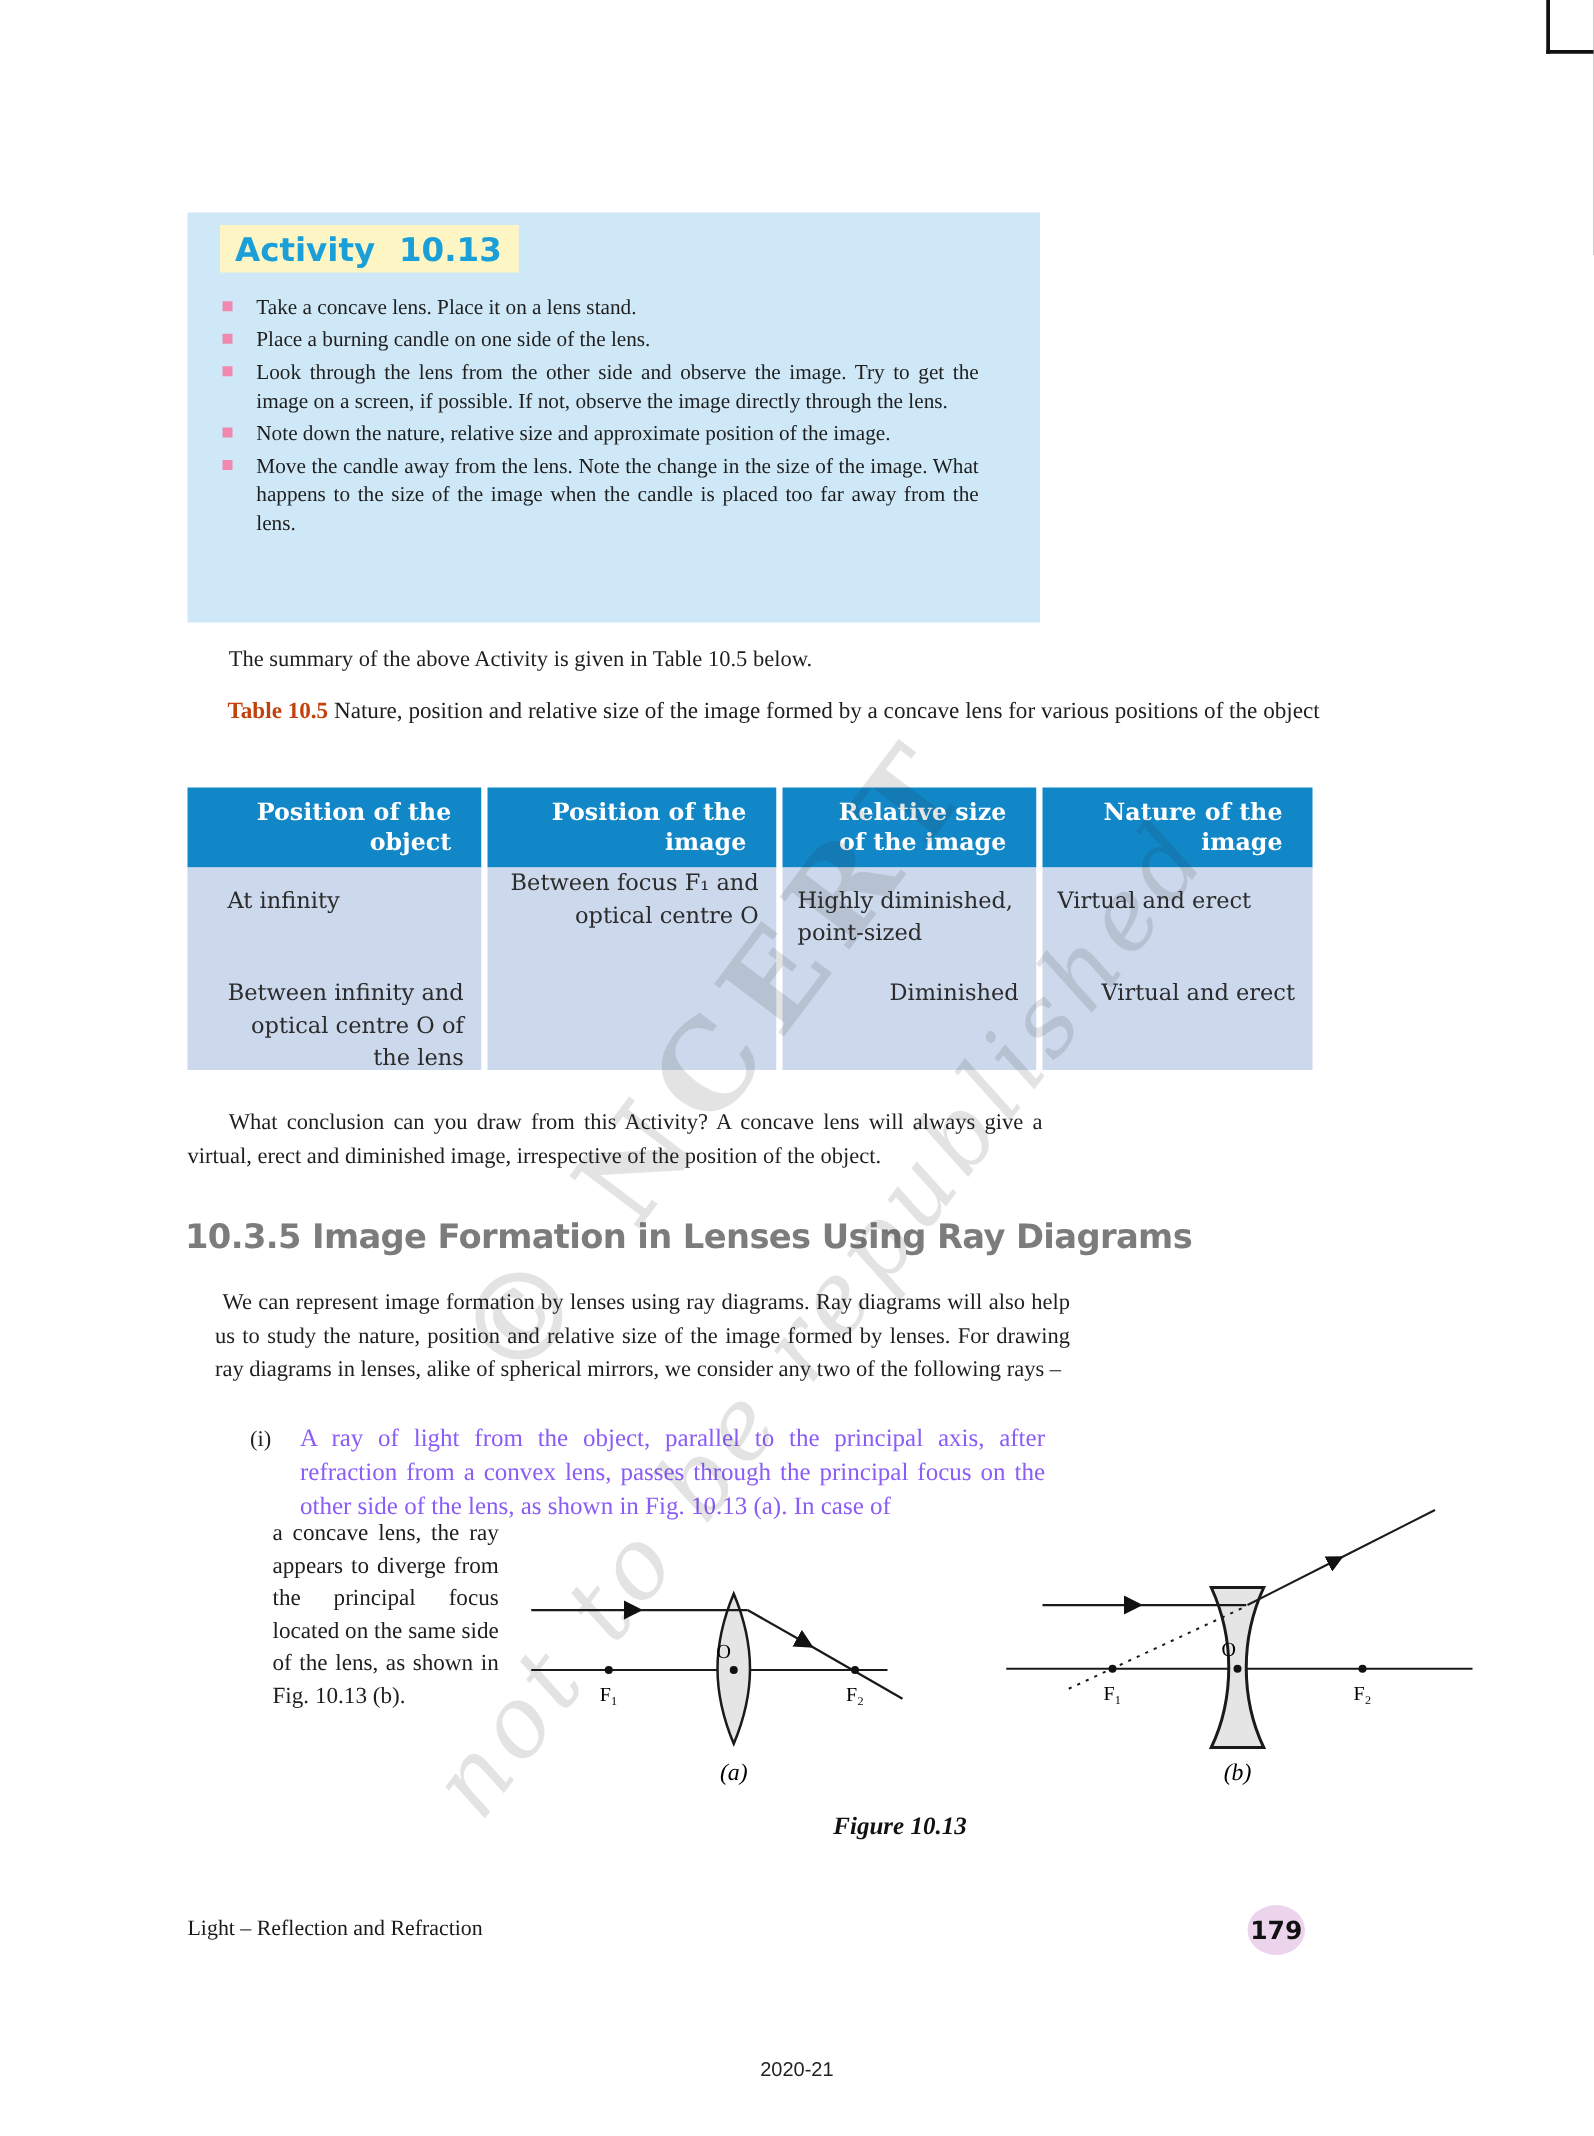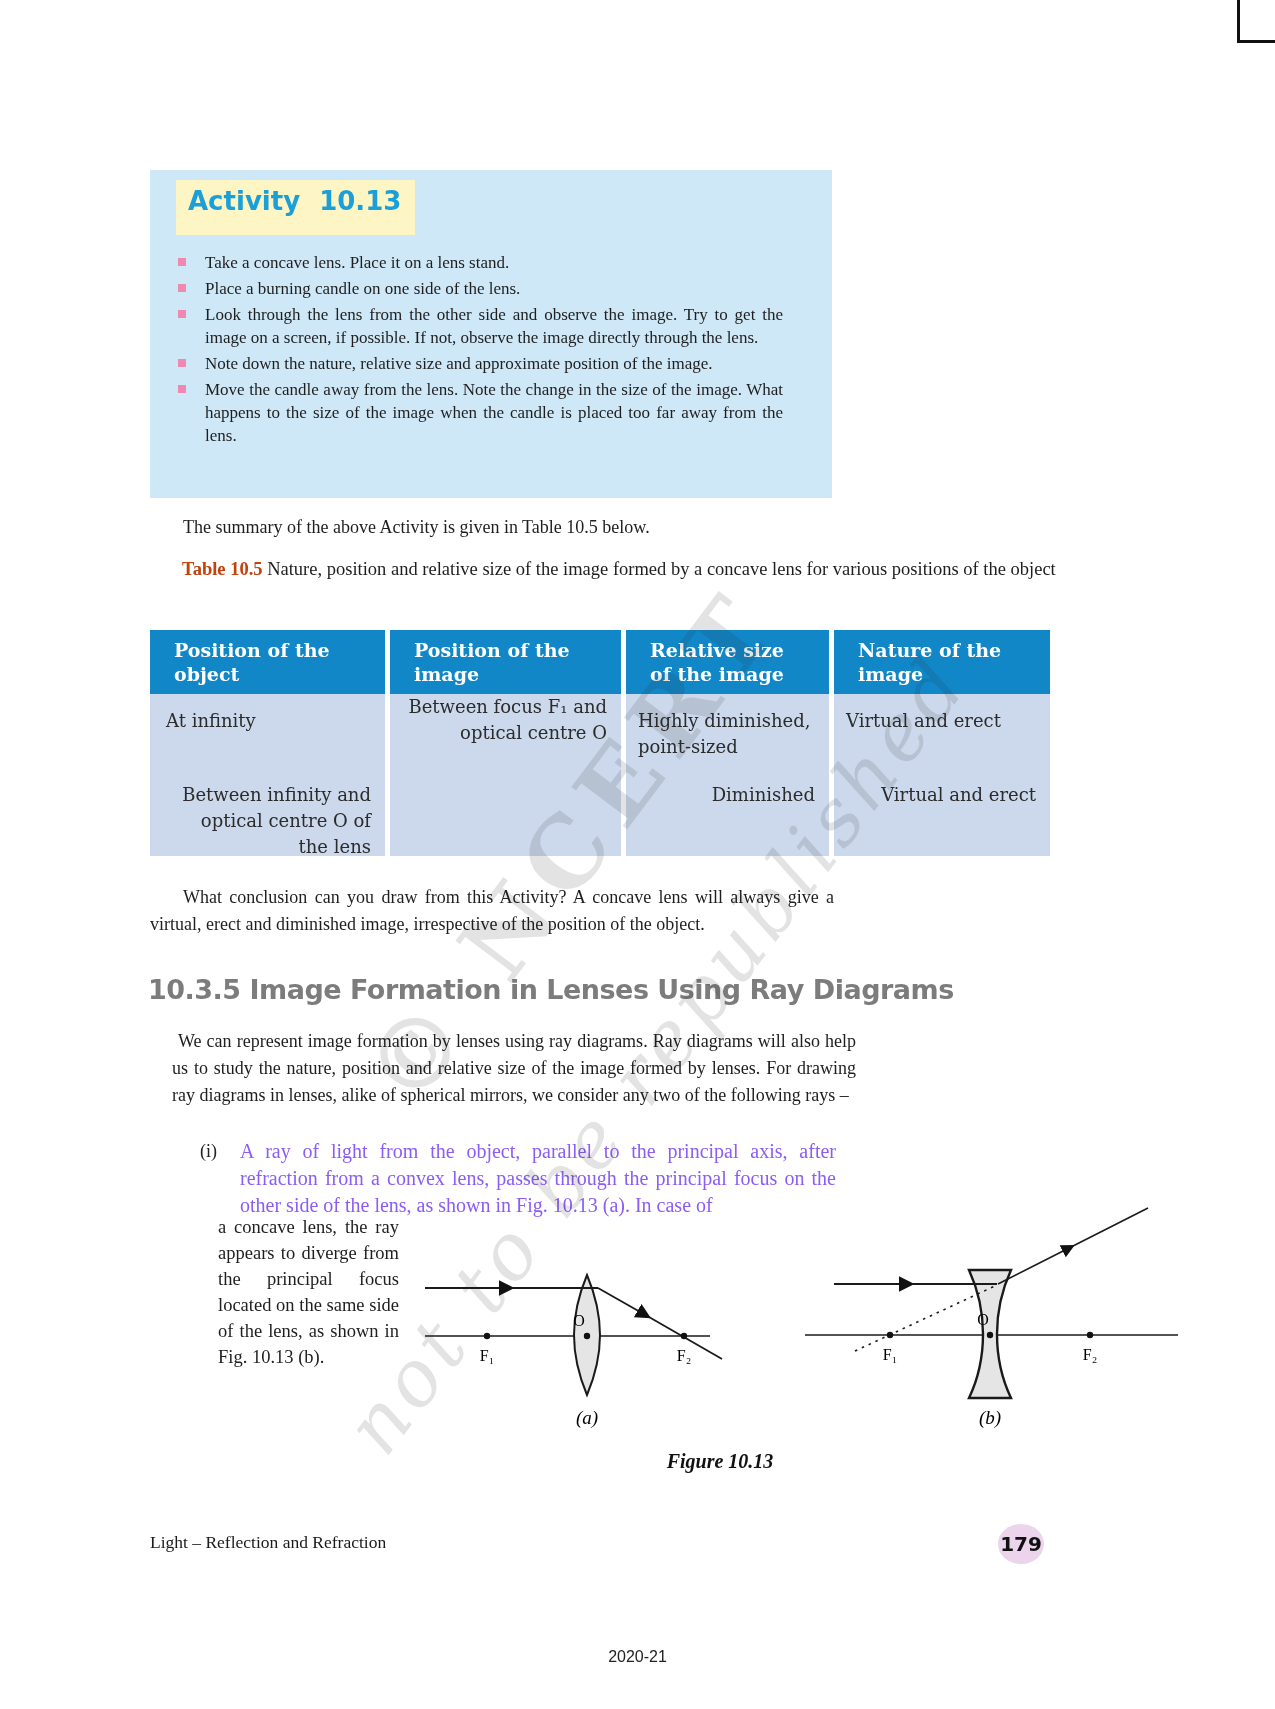--- a/index.html
+++ b/index.html
@@ -16,21 +16,21 @@
     font-family:"DejaVu Serif",serif; white-space:nowrap;}
   .wm1{left:265px; top:790px; font-size:96px; font-weight:bold; letter-spacing:14px;
     transform:rotate(-53deg); transform-origin:center;}
   .wm2{left:170px; top:1010px; font-size:78px; font-style:italic; letter-spacing:6px;
     transform:rotate(-53deg); transform-origin:center;}
   
   .activity-box{position:absolute; left:150px; top:170px; width:682px; height:328px;
     background:#cfe8f7; box-sizing:border-box; padding:10px 22px 0 28px;}
   .activity-title{display:inline-block; background:#fdf6c4; color:#1b9fd8;
     font-family:"DejaVu Sans","Liberation Sans",sans-serif; font-weight:bold;
-    font-size:26px; padding:6px 14px 19px 12px; margin-left:-2px; word-spacing:10px;}
+    font-size:26px; padding:6px 14px 2px 12px; margin-left:-2px; word-spacing:10px;}
   .activity-list{margin:16px 0 0 0; padding:0; list-style:none; width:605px;}
   .activity-list li{position:relative; padding-left:27px; margin:0 0 3px 0;
     font-size:17px; line-height:23px; text-align:justify; color:#1e1e1e;}
   .activity-list li .sq{position:absolute; left:0; top:7px; width:8px; height:8px;
     background:#f089b0;}
   
   .para{position:absolute; left:150px; width:684px; font-size:18px; line-height:27px;
     text-align:justify; color:#1e1e1e;}
   .p-summary{top:514px; text-indent:33px; text-align:left; width:700px;}
   .p-conclusion{top:884px; text-indent:33px;}
@@ -40,29 +40,29 @@
     font-size:27px; letter-spacing:-0.5px; color:#7c7c7c;}
   
   .tbl-caption{position:absolute; left:150px; top:556px; width:905px;
     font-size:18.5px; line-height:26px; color:#1e1e1e;
     padding-left:118px; text-indent:-118px;}
   .tbl-caption b{color:#c2410c;margin-left:32px;}
   .lens-table{position:absolute; left:150px; top:630px; width:900px;
     display:grid; grid-template-columns:235px 231px 203px 216px; column-gap:5px;}
   .col{display:flex; flex-direction:column;}
   .th{background:#1187c8; color:#ffffff; font-weight:bold; font-size:19px;
-    line-height:24px; text-align:left; height:64px; display:flex;
+    line-height:24px; text-align:right; height:64px; display:flex;
     align-items:center; justify-content:center; padding:0 24px; box-sizing:border-box;
     font-family:"DejaVu Serif",serif;}
   .tbody{background:#ccd9ec; height:162px; box-sizing:border-box;
     font-family:"DejaVu Serif","Liberation Serif",serif; font-size:18px;
     line-height:26px; color:#2b2b2b;}
   .cell-r1{box-sizing:border-box; height:88px; padding:14px 14px 0 12px;}
   .cell-r2{box-sizing:border-box; padding:0 14px 0 12px;text-align:right;}
-  .col1 .cell-r1,.col1 .cell-r2{padding-left:16px;}
+  .col1 .cell-r1,.col1 .cell-r2{padding-left:32px;}
   
   .item-i{position:absolute; left:200px; top:1138px; width:636px; display:flex;}
   .item-i .marker{width:40px; flex:none; font-size:18px; line-height:27px;}
   .item-i .txt{width:596px; font-size:20px; line-height:27px; text-align:justify; color:#8b5cf6;}
   .narrow-col{position:absolute; left:218px; top:1214px; width:181px;
     font-size:18.5px; line-height:26px; text-align:justify; color:#1e1e1e;}
   
   .fig-svg{position:absolute; left:400px; top:1118px;}
   .fig-svg text{font-family:"Liberation Serif","DejaVu Serif",serif;}
   .fig-label{font-style:italic; font-size:19px;}

